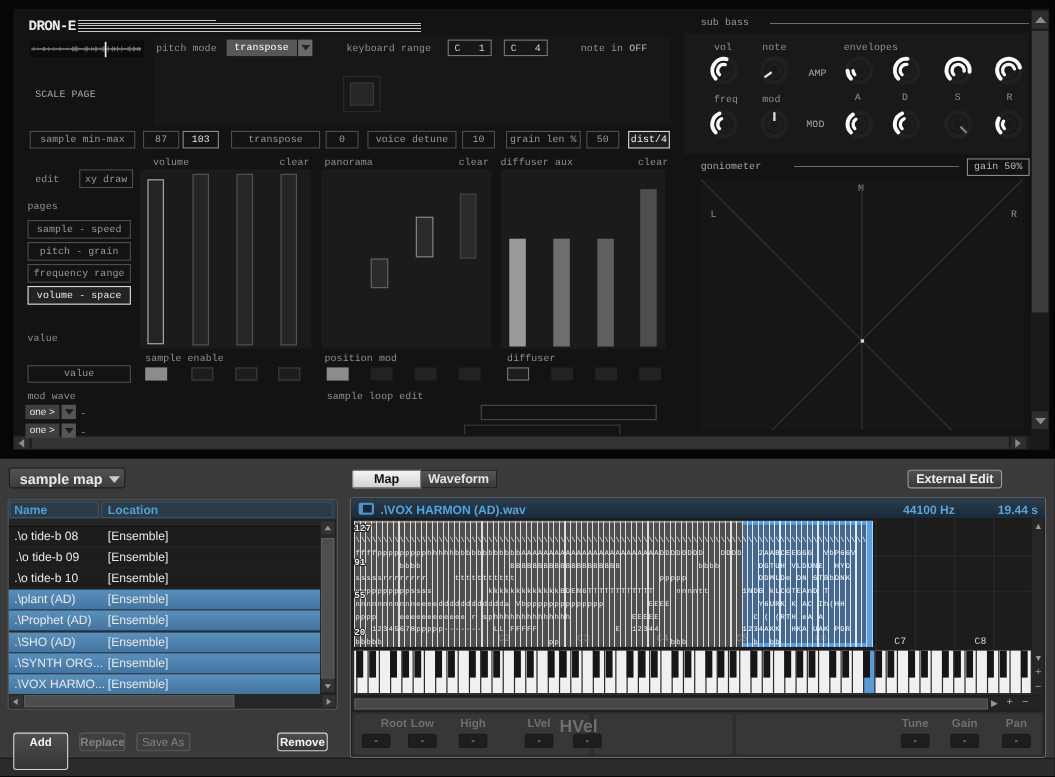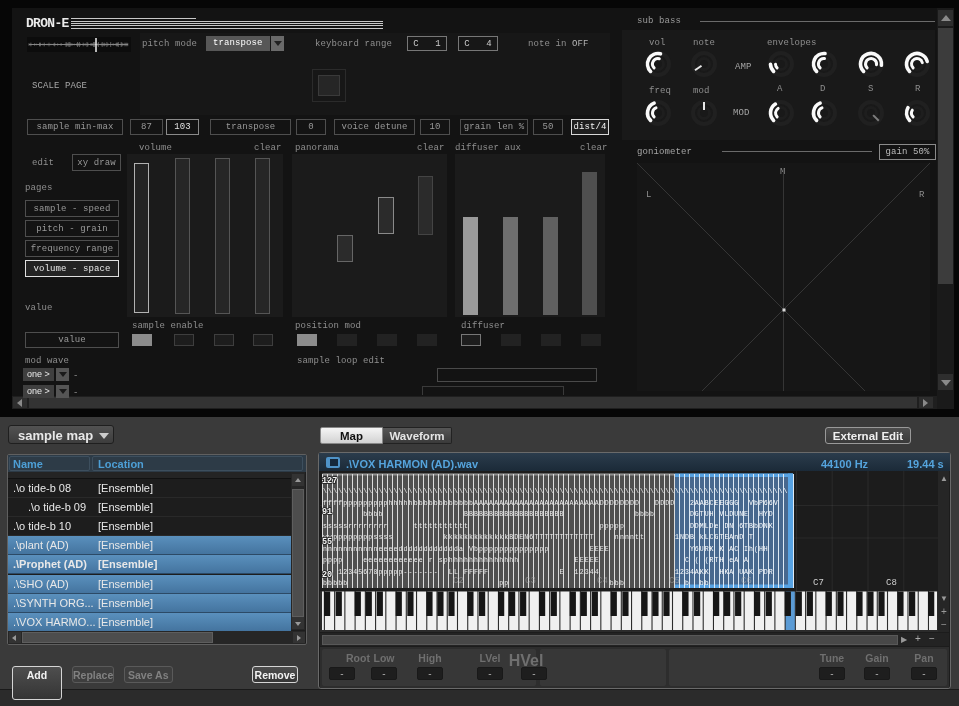--- a/index.html
+++ b/index.html
@@ -301,32 +301,32 @@
 <div class="ab" style="left:9px;top:456px;width:81px;height:15px;border:1px solid #3d4f5e;border-radius:2px;box-sizing:border-box;"></div>
 <div class="ab sans" style="left:13px;top:458px;font-size:11px;font-weight:bold;color:#4d9fd6;">Name</div>
 <div class="ab" style="left:92px;top:456px;width:211px;height:15px;border:1px solid #3d4f5e;border-radius:2px;box-sizing:border-box;"></div>
 <div class="ab sans" style="left:98px;top:458px;font-size:11px;font-weight:bold;color:#4d9fd6;">Location</div>
 <div class="ab" style="left:8px;top:472px;width:283px;height:6.5px;background:#242424;border-bottom:1px solid #111;box-sizing:border-box;"></div>
 <div class="ab sans" style="left:8px;top:478.5px;width:283px;height:19.2px;background:#1d1d1d;border-bottom:1px solid #292929;box-sizing:border-box;color:#e8e8e8;font-size:11px;line-height:18px;">
       <span style="position:absolute;left:5px;">.\o tide-b 08</span>
       <span style="position:absolute;left:90px;">[Ensemble]</span>
     </div>
 <div class="ab sans" style="left:8px;top:497.7px;width:283px;height:19.2px;background:#1d1d1d;border-bottom:1px solid #292929;box-sizing:border-box;color:#e8e8e8;font-size:11px;line-height:18px;">
-      <span style="position:absolute;left:20px;">.\o tide-b 09</span>
+      <span style="position:absolute;left:6px;">.\o tide-b 09</span>
       <span style="position:absolute;left:90px;">[Ensemble]</span>
     </div>
 <div class="ab sans" style="left:8px;top:516.9px;width:283px;height:19.2px;background:#1d1d1d;border-bottom:1px solid #292929;box-sizing:border-box;color:#e8e8e8;font-size:11px;line-height:18px;">
       <span style="position:absolute;left:5px;">.\o tide-b 10</span>
       <span style="position:absolute;left:90px;">[Ensemble]</span>
     </div>
 <div class="ab sans" style="left:8px;top:536.1px;width:283px;height:19.2px;background:linear-gradient(#5a90bd,#44749f);border-bottom:1px solid #2c4a66;box-sizing:border-box;color:#e8e8e8;font-size:11px;line-height:18px;">
       <span style="position:absolute;left:5px;">.\plant (AD)</span>
       <span style="position:absolute;left:90px;">[Ensemble]</span>
     </div>
-<div class="ab sans" style="left:8px;top:555.3px;width:283px;height:19.2px;background:linear-gradient(#5a90bd,#44749f);border-bottom:1px solid #2c4a66;box-sizing:border-box;color:#e8e8e8;font-size:11px;line-height:18px;font-weight:bold;">
+<div class="ab sans" style="left:8px;top:555.3px;width:283px;height:19.2px;background:linear-gradient(#5a90bd,#44749f);border-bottom:1px solid #2c4a66;box-sizing:border-box;color:#e8e8e8;font-size:11px;line-height:18px;">
       <span style="position:absolute;left:5px;">.\Prophet (AD)</span>
       <span style="position:absolute;left:90px;">[Ensemble]</span>
     </div>
 <div class="ab sans" style="left:8px;top:574.5px;width:283px;height:19.2px;background:linear-gradient(#5a90bd,#44749f);border-bottom:1px solid #2c4a66;box-sizing:border-box;color:#e8e8e8;font-size:11px;line-height:18px;">
       <span style="position:absolute;left:5px;">.\SHO (AD)</span>
       <span style="position:absolute;left:90px;">[Ensemble]</span>
     </div>
 <div class="ab sans" style="left:8px;top:593.7px;width:283px;height:19.2px;background:linear-gradient(#5a90bd,#44749f);border-bottom:1px solid #2c4a66;box-sizing:border-box;color:#e8e8e8;font-size:11px;line-height:18px;">
       <span style="position:absolute;left:5px;">.\SYNTH ORG...</span>
       <span style="position:absolute;left:90px;">[Ensemble]</span>
@@ -342,21 +342,21 @@
 <div class="ab" style="left:292px;top:617px;width:12px;height:12px;background:#333;"></div>
 <div class="ab" style="left:295px;top:622px;width:0;height:0;border-left:3px solid transparent;border-right:3px solid transparent;border-top:4px solid #999;"></div>
 <div class="ab" style="left:8px;top:631px;width:297px;height:13px;background:#262626;"></div>
 <div class="ab" style="left:9px;top:632px;width:12px;height:11px;background:#333;"></div>
 <div class="ab" style="left:12px;top:635px;width:0;height:0;border-top:3px solid transparent;border-bottom:3px solid transparent;border-right:4px solid #999;"></div>
 <div class="ab" style="left:22px;top:632px;width:191px;height:11px;background:#4d4d4d;border:1px solid #5e5e5e;box-sizing:border-box;"></div>
 <div class="ab" style="left:293px;top:632px;width:12px;height:11px;background:#333;"></div>
 <div class="ab" style="left:297px;top:635px;width:0;height:0;border-top:3px solid transparent;border-bottom:3px solid transparent;border-left:4px solid #999;"></div>
 <div class="ab sans" style="left:12px;top:666px;width:50px;height:34px;border:1px solid #d5d5d5;border-radius:3px;background:linear-gradient(#4e4e4e,#353535);color:#f2f2f2;font-size:10.5px;font-weight:bold;text-align:center;line-height:16px;box-sizing:border-box;white-space:nowrap;overflow:hidden;">Add</div>
 <div class="ab sans" style="left:72px;top:666px;width:42px;height:17px;border:1px solid #5a5a5a;border-radius:3px;background:#3e3e3e;color:#818181;font-size:10.5px;font-weight:bold;text-align:center;line-height:16px;box-sizing:border-box;white-space:nowrap;overflow:hidden;">Replace</div>
-<div class="ab sans" style="left:124px;top:666px;width:48.5px;height:17px;border:1px solid #5a5a5a;border-radius:3px;background:#3e3e3e;color:#818181;font-size:10.5px;font-weight:bold;text-align:center;line-height:16px;box-sizing:border-box;white-space:nowrap;overflow:hidden;">Save As</div>
+<div class="ab sans" style="left:124px;top:666px;width:48.5px;height:17px;border:1px solid #5a5a5a;border-radius:3px;background:#3e3e3e;color:#818181;font-size:10.5px;font-weight:normal;text-align:center;line-height:16px;box-sizing:border-box;white-space:nowrap;overflow:hidden;">Save As</div>
 <div class="ab sans" style="left:252px;top:666px;width:46px;height:17px;border:1px solid #d5d5d5;border-radius:3px;background:linear-gradient(#4e4e4e,#353535);color:#f2f2f2;font-size:10.5px;font-weight:bold;text-align:center;line-height:16px;box-sizing:border-box;white-space:nowrap;overflow:hidden;">Remove</div>
 <div class="ab sans" style="left:320px;top:427px;width:63px;height:17px;background:linear-gradient(#f5f5f5,#d2d2d2);border:1px solid #888;border-radius:2px 0 0 2px;color:#111;font-size:11.5px;font-weight:bold;text-align:center;line-height:16px;box-sizing:border-box;">Map</div>
 <div class="ab sans" style="left:383px;top:427px;width:69px;height:17px;background:linear-gradient(#565656,#3a3a3a);border:1px solid #222;border-left:none;border-radius:0 2px 2px 0;color:#e5e5e5;font-size:11.5px;font-weight:bold;text-align:center;line-height:16px;box-sizing:border-box;">Waveform</div>
 <div class="ab sans" style="left:825px;top:427px;width:86px;height:17px;background:linear-gradient(#4e4e4e,#393939);border:1px solid #999;border-radius:3px;color:#f0f0f0;font-size:11.5px;font-weight:bold;text-align:center;line-height:16px;box-sizing:border-box;">External Edit</div>
 <div class="ab" style="left:318px;top:452px;width:633px;height:237px;border:1px solid #6a6a6a;border-radius:3px;background:#1c1c1c;box-sizing:border-box;"></div>
 <div class="ab" style="left:319px;top:453px;width:631px;height:18px;background:linear-gradient(#2b3c4c,#1b2a38);"></div>
 <div class="ab" style="left:326px;top:457px;width:14px;height:11px;background:#4f93c8;border-radius:2px;"></div>
 <div class="ab" style="left:330px;top:459px;width:8px;height:7px;background:#16293c;"></div>
 <div class="ab sans" style="left:346px;top:458px;font-size:11px;font-weight:bold;color:#55a4dd;">.\VOX HARMON (AD).wav</div>
 <div class="ab sans" style="left:821px;top:458px;font-size:11px;font-weight:bold;color:#55a4dd;">44100 Hz</div>

